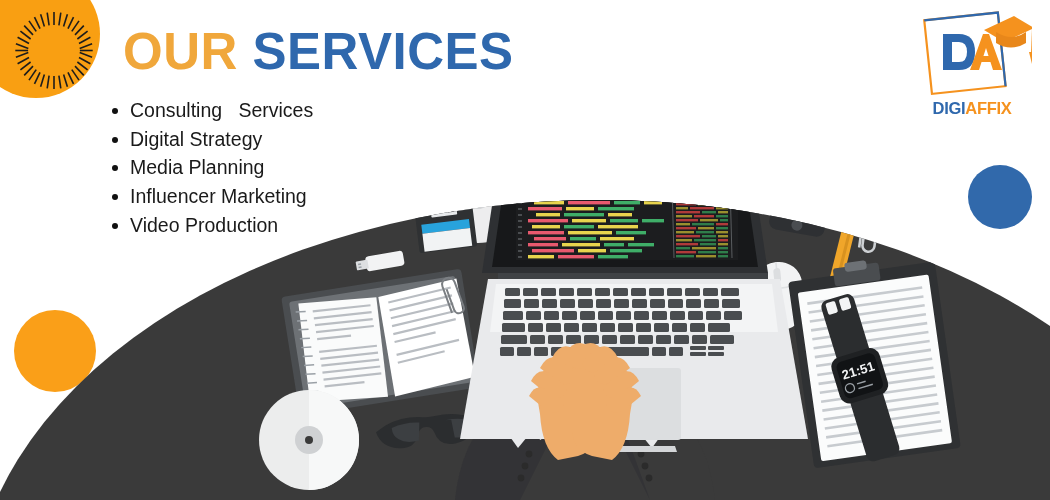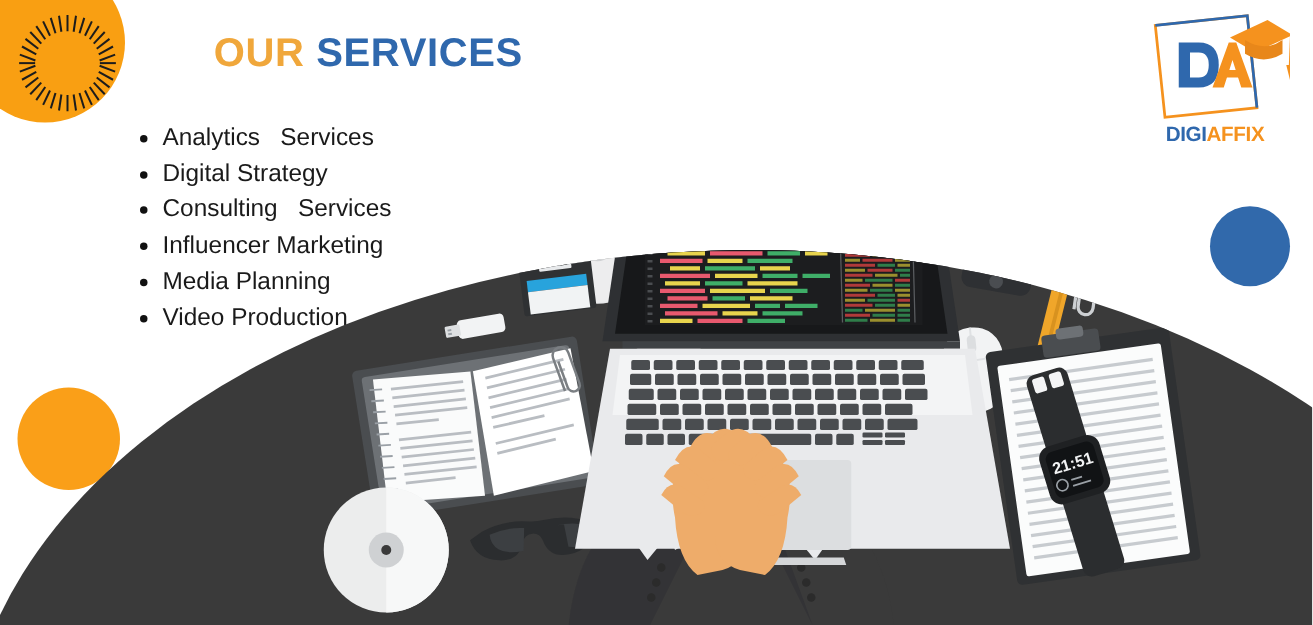--- a/index.html
+++ b/index.html
@@ -9,21 +9,21 @@
   }
   .banner{position:relative;width:1050px;height:500px;background:#fff;overflow:hidden;}
 
   
   .deco-sun{position:absolute;left:-28px;top:-30px;width:128px;height:128px;border-radius:50%;background:#f99f12;}
   .deco-sun-rays{position:absolute;left:12px;top:8px;width:84px;height:84px;}
   .deco-circle-orange{position:absolute;left:14px;top:310px;width:82px;height:82px;border-radius:50%;background:#fa9f18;}
   .deco-circle-blue{position:absolute;left:968px;top:165px;width:64px;height:64px;border-radius:50%;background:#3169ab;}
 
   
-  .heading{position:absolute;left:123px;top:26px;font-size:32px;font-weight:bold;letter-spacing:.5px;line-height:1;margin-left:48px;}
+  .heading{position:absolute;left:123px;top:26px;font-size:51px;font-weight:bold;letter-spacing:.5px;line-height:1;}
   .heading .w-our{color:#f0a73b;}
   .heading .w-services{color:#2f68ad;}
 
   
   .svc-list{position:absolute;left:106px;top:96px;margin:0;padding:0 0 0 24px;list-style:none;}
   .svc-list li{position:relative;font-size:19.5px;color:#1a1a1a;line-height:28.7px;white-space:pre;font-weight:400;}
   .svc-list li:before{content:"";position:absolute;left:-18px;top:12px;width:6px;height:6px;border-radius:50%;background:#111;}
 
   
   .logo{position:absolute;left:912px;top:2px;width:120px;height:122px;}
@@ -83,25 +83,24 @@
   </svg>
 
   <div class="deco-circle-orange"></div>
   <div class="deco-circle-blue"></div>
 
   <div class="heading">
     <span class="w-our">OUR</span><span>&nbsp;</span><span class="w-services">SERVICES</span>
   </div>
 
   <ul class="svc-list">
-    <li><span>Analytics   Services</span></li>
+    <li><span>Consulting   Services</span></li>
     <li><span>Digital Strategy</span></li>
-    <li><span>Consulting   Services</span></li>
+    <li><span>Media Planning</span></li>
     <li><span>Influencer Marketing</span></li>
-    <li><span>Media Planning</span></li>
     <li><span>Video Production</span></li>
   </ul>
 
   <svg class="illo" viewBox="0 0 1050 500">
     <defs>
       <clipPath id="clipAll">
           <rect x="0" y="0" width="1050" height="500"></rect>
         </clipPath>
       <clipPath id="clipScreen">
           <rect x="516" y="172" width="222" height="88" rx="1"></rect>

